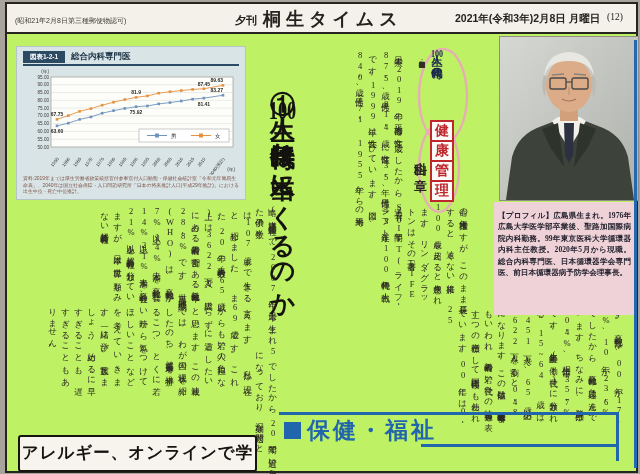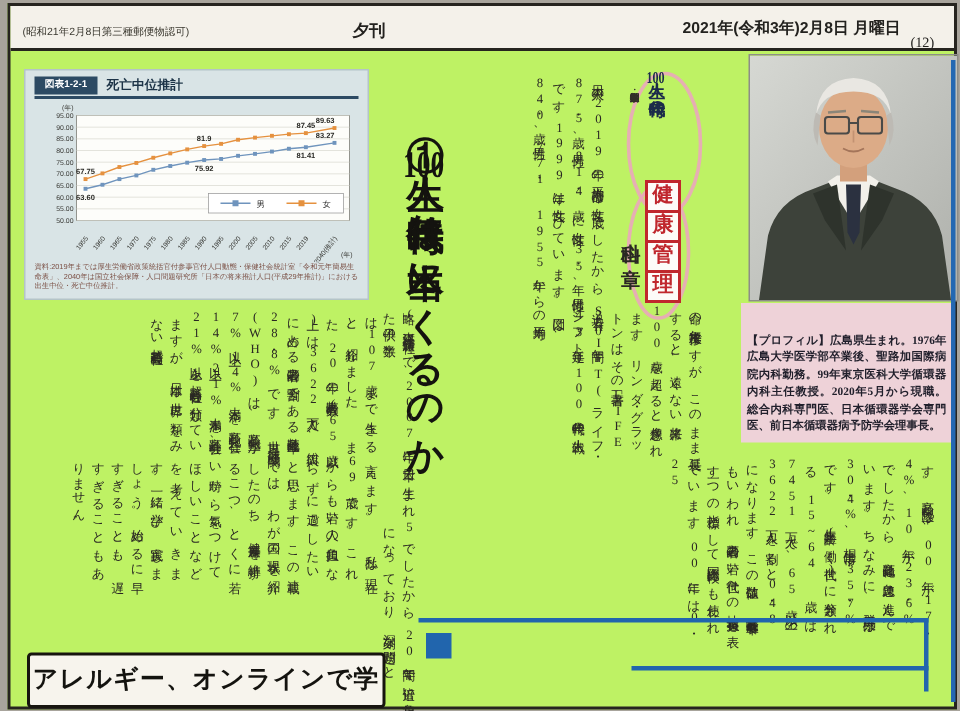--- a/index.html
+++ b/index.html
@@ -5,21 +5,21 @@
   html,body{margin:0;padding:0;background:#a8a49c;}
   .page{position:relative;width:640px;height:474px;background:#a8a49c;overflow:hidden;
         font-family:"Liberation Serif","DejaVu Serif",serif;color:#23221f;}
   .sheet{position:absolute;left:5px;top:2px;width:629px;height:467px;background:#bef264;border:2px solid #26241f;}
   
   .hdr{position:absolute;left:0;top:0;width:100%;height:28px;border-bottom:2px solid #26241f;background:#f4f1ea;}
   .hdr .notice{position:absolute;left:8px;top:12px;font-size:7px;color:#3a382f;font-family:"Liberation Sans","DejaVu Sans",sans-serif;}
   .hdr .edition{position:absolute;left:228px;top:9px;font-size:11px;font-weight:700;}
   .hdr .paper{position:absolute;left:256px;top:3px;font-size:18px;font-weight:700;letter-spacing:5px;}
   .hdr .date{position:absolute;left:400px;top:8px;font-size:10.5px;font-weight:700;font-family:"Liberation Sans","DejaVu Sans",sans-serif;margin-left:48px;}
-  .hdr .pno{position:absolute;left:600px;top:20px;font-size:9.5px;}
+  .hdr .pno{position:absolute;left:600px;top:8px;font-size:9.5px;}
   
   .chart{position:absolute;left:9px;top:42px;width:228px;height:152px;background:#d9e4e6;border:1px solid #b4c4c8;
          font-family:"Liberation Sans","DejaVu Sans",sans-serif;}
   .chart .figlab{position:absolute;left:6px;top:4px;width:42px;height:12px;background:#2c4a63;color:#fff;
          font-size:6.5px;font-weight:700;text-align:center;line-height:12px;}
   .chart .figtitle{position:absolute;left:54px;top:4px;font-size:8.5px;font-weight:700;color:#1c3347;}
   .chart .trule{position:absolute;left:6px;top:17px;width:216px;height:2px;background:#2c4a63;}
   .chart svg{position:absolute;left:6px;top:20px;}
   .chart .src{position:absolute;left:6px;top:129px;width:216px;font-size:4.9px;line-height:1.35;color:#7c5146;}
   
@@ -38,21 +38,21 @@
   
   .ribbon{position:absolute;left:402px;top:36px;z-index:1;}
   .affil{left:411px;top:52px;height:120px;font-size:6.5px;line-height:8px;letter-spacing:0;color:#33302a;z-index:3;}
   .bname{left:404px;top:148px;height:70px;font-size:13px;font-weight:700;z-index:3;}
   .stitle{left:424px;top:42px;height:84px;font-size:11px;line-height:12px;font-weight:700;color:#1c2b4a;z-index:3;}
   .hbox{position:absolute;left:423px;width:20px;height:18px;background:#fdfbf8;border:2px solid #c0272d;color:#c0272d;
         font-size:14px;font-weight:700;text-align:center;line-height:18px;z-index:3;}
   
   .photo{position:absolute;left:492px;top:32px;width:138px;height:163px;border:1px solid #8e8d88;overflow:hidden;}
   
-  .profile{position:absolute;left:487px;top:198px;width:141px;height:93px;background:#eed2d8;padding:19px 4px;box-sizing:border-box;
+  .profile{position:absolute;left:487px;top:198px;width:141px;height:113px;background:#eed2d8;padding:8px 4px;box-sizing:border-box;
            font-size:7.6px;line-height:1.5;font-weight:700;color:#201f2b;text-align:justify;}
   
   .serial{position:absolute;left:12px;top:385px;width:232px;font-size:9.5px;line-height:13.5px;}
   .serial b{font-weight:700;}
   
   .allergy{position:absolute;left:11px;top:431px;width:235px;height:33px;background:#f7f4ed;border:2px solid #17150f;border-radius:3px;
            text-align:center;line-height:31px;font-size:16.5px;font-weight:700;letter-spacing:1px;color:#14130f;}
   
   .sec-rule-top{position:absolute;left:272px;top:408px;width:340px;height:3px;background:#2165ad;}
   .sec-rule-bot{position:absolute;left:414px;top:440px;width:198px;height:3px;background:#2165ad;}
@@ -64,27 +64,28 @@
 </style>
 </head>
 <body>
 
 <div class="page">
  <div class="sheet">
 
   <div class="hdr">
     <span class="notice">(昭和21年2月8日第三種郵便物認可)</span>
     <span class="edition">夕刊</span>
+    <span class="paper">桐生タイムス</span>
     <span class="date">2021年(令和3年)2月8日 月曜日</span>
     <span class="pno">(12)</span>
   </div>
 
   <div class="chart">
     <div class="figlab">図表1-2-1</div>
-    <div class="figtitle">死亡中位推計</div>
+    <div class="figtitle">総合内科専門医</div>
     <div class="trule"></div>
     <svg id="chart-svg" width="216" height="108" viewBox="0 0 216 108">
           <rect x="28" y="10" width="182" height="70" fill="#fdfdfa" stroke="#8a8a84" stroke-width="0.6"></rect>
           <line x1="28" y1="80" x2="210" y2="80" stroke="#d5d5cd" stroke-width="0.45"></line>
           <text x="26" y="81.6" font-size="4.6" text-anchor="end" fill="#3c3c38">50.00</text>
           <line x1="28" y1="72.22222222222223" x2="210" y2="72.22222222222223" stroke="#d5d5cd" stroke-width="0.45"></line>
           <text x="26" y="73.82222222222222" font-size="4.6" text-anchor="end" fill="#3c3c38">55.00</text>
           <line x1="28" y1="64.44444444444444" x2="210" y2="64.44444444444444" stroke="#d5d5cd" stroke-width="0.45"></line>
           <text x="26" y="66.04444444444444" font-size="4.6" text-anchor="end" fill="#3c3c38">60.00</text>
           <line x1="28" y1="56.666666666666664" x2="210" y2="56.666666666666664" stroke="#d5d5cd" stroke-width="0.45"></line>
@@ -229,17 +230,18 @@
     <span>【プロフィル】広島県生まれ。1976年広島大学医学部卒業後、聖路加国際病院内科勤務。99年東京医科大学循環器内科主任教授。2020年5月から現職。総合内科専門医、日本循環器学会専門医、前日本循環器病予防学会理事長。</span>
   </div>
 
 
   <div class="allergy">アレルギー、オンラインで学ぶ</div>
 
   <div class="sec-rule-top"></div>
   <div class="sec-rule-bot"></div>
   <div class="sec-stub"></div>
   <div class="sec-square"></div>
+  <div class="sec-label">保健・福祉</div>
 
   <div class="blue-vline"></div>
 
  </div>
 </div>
 
 </body></html>

